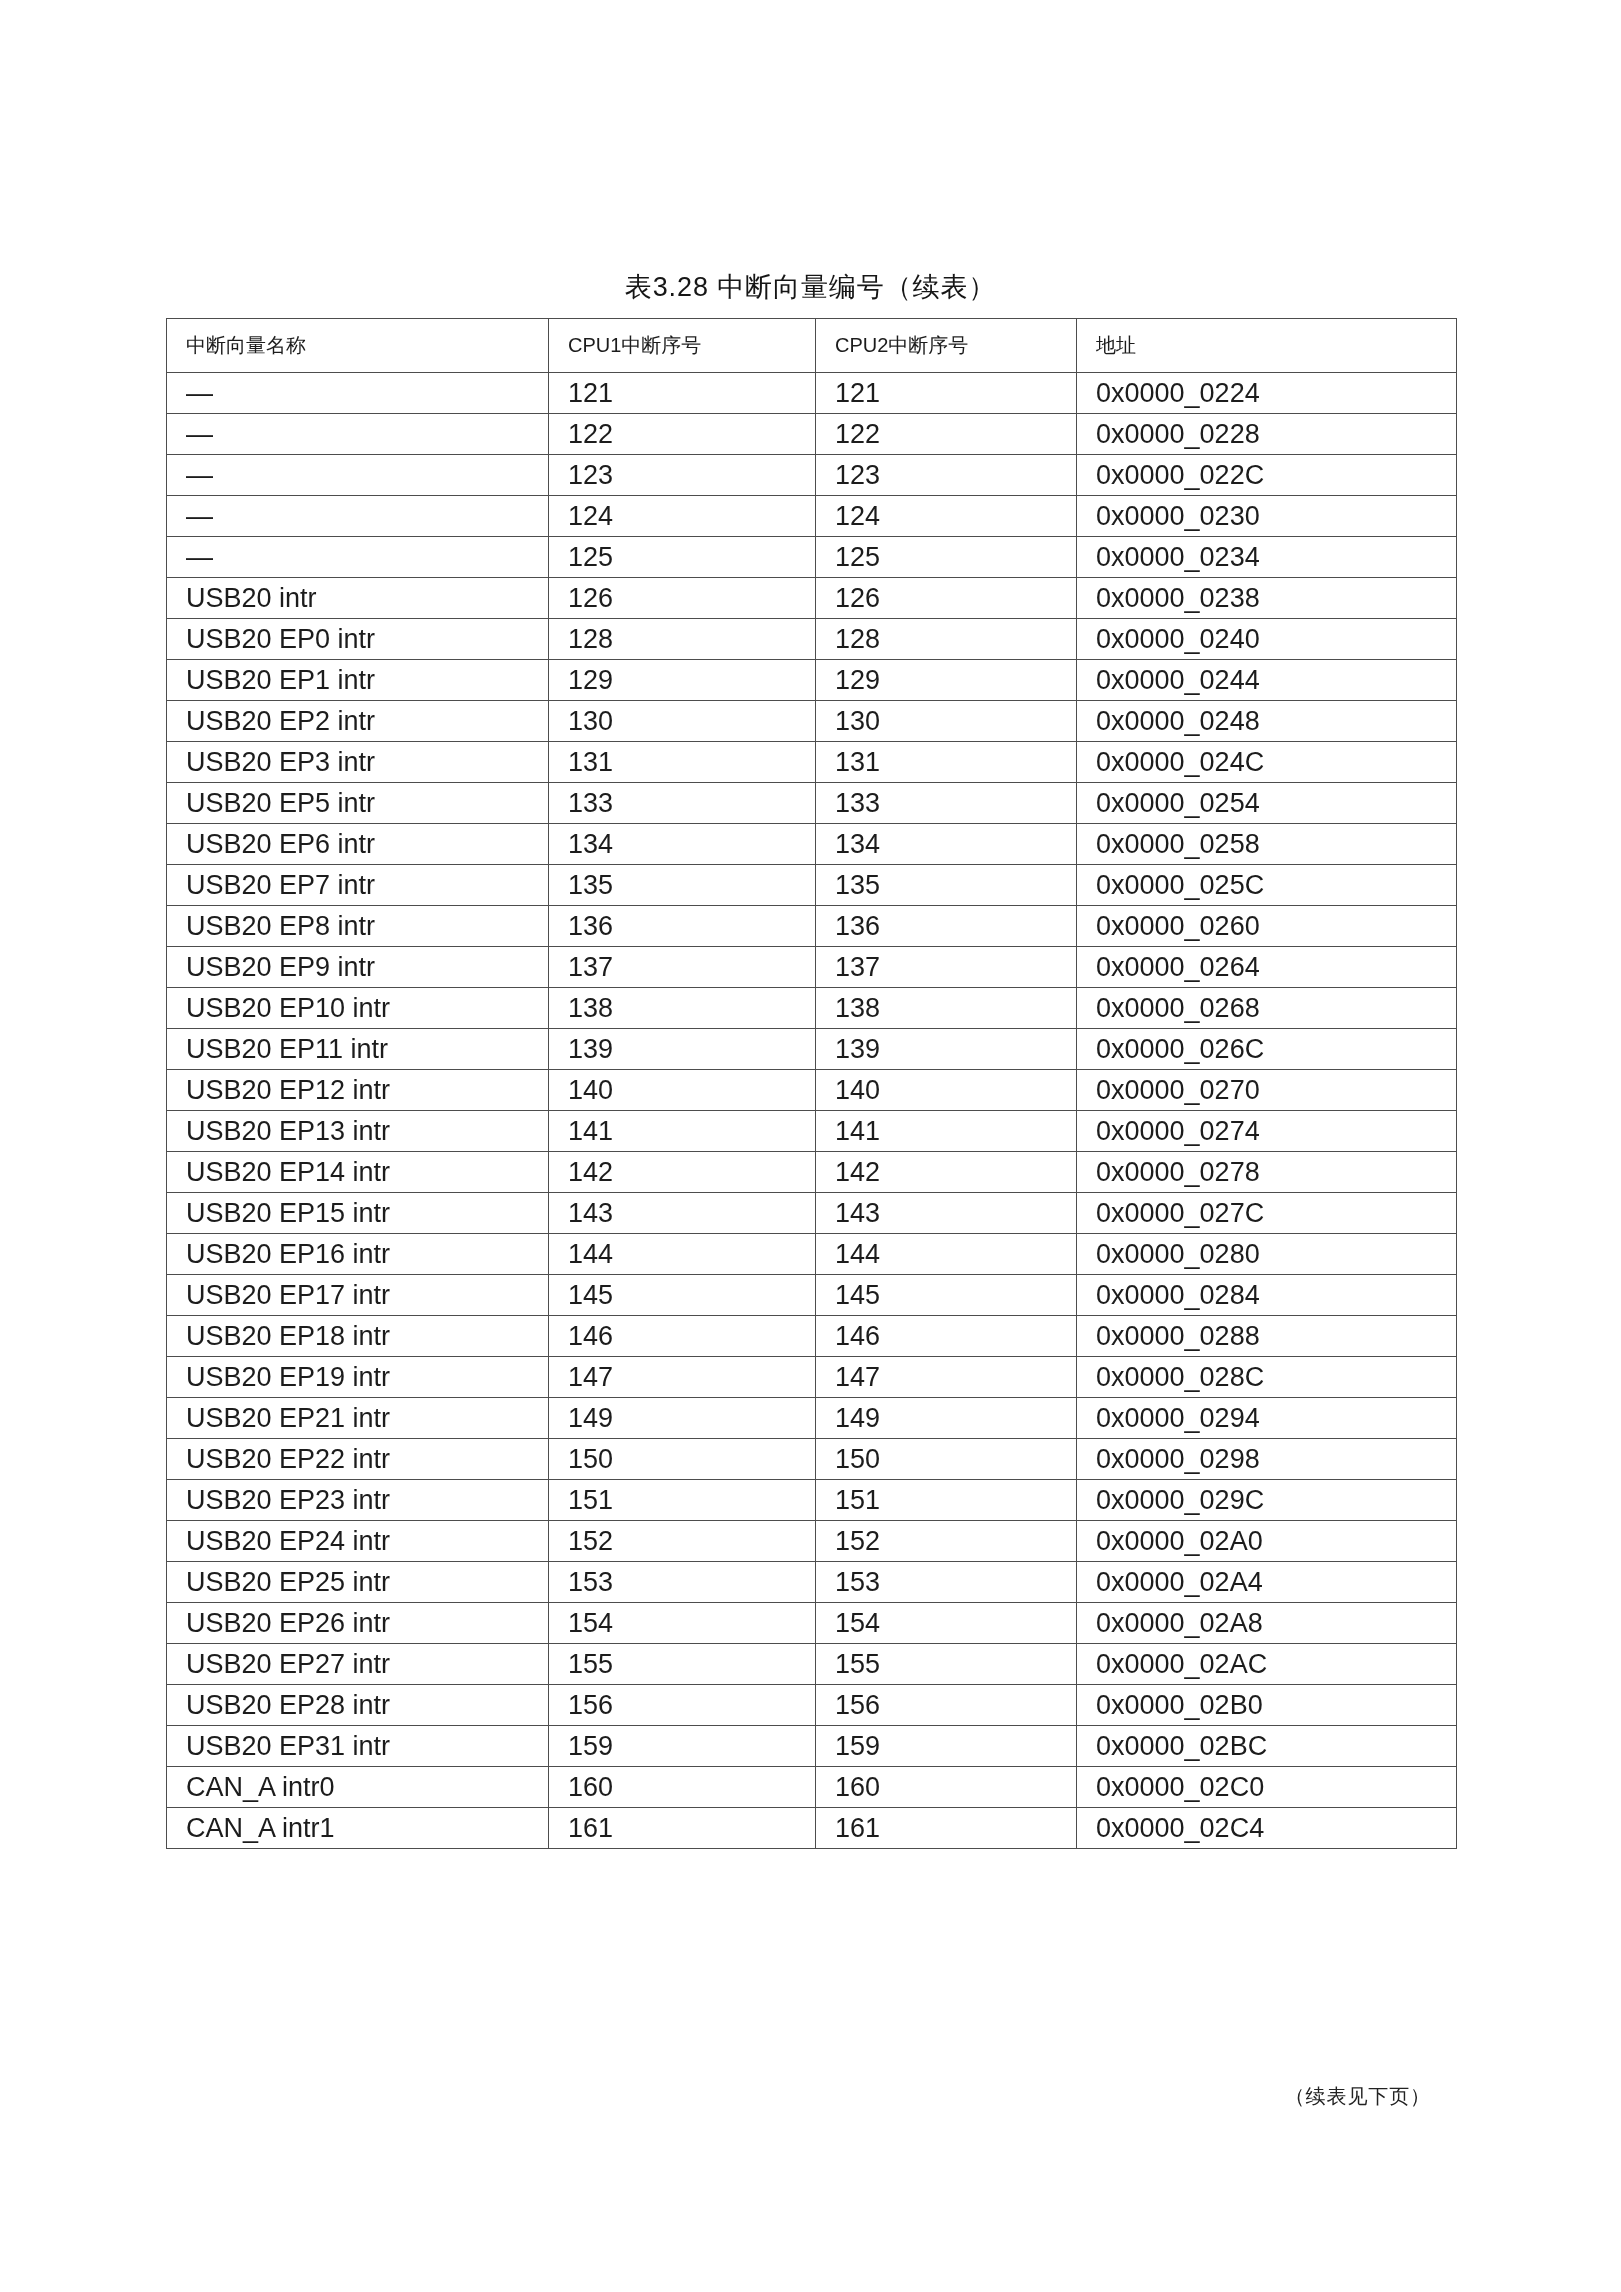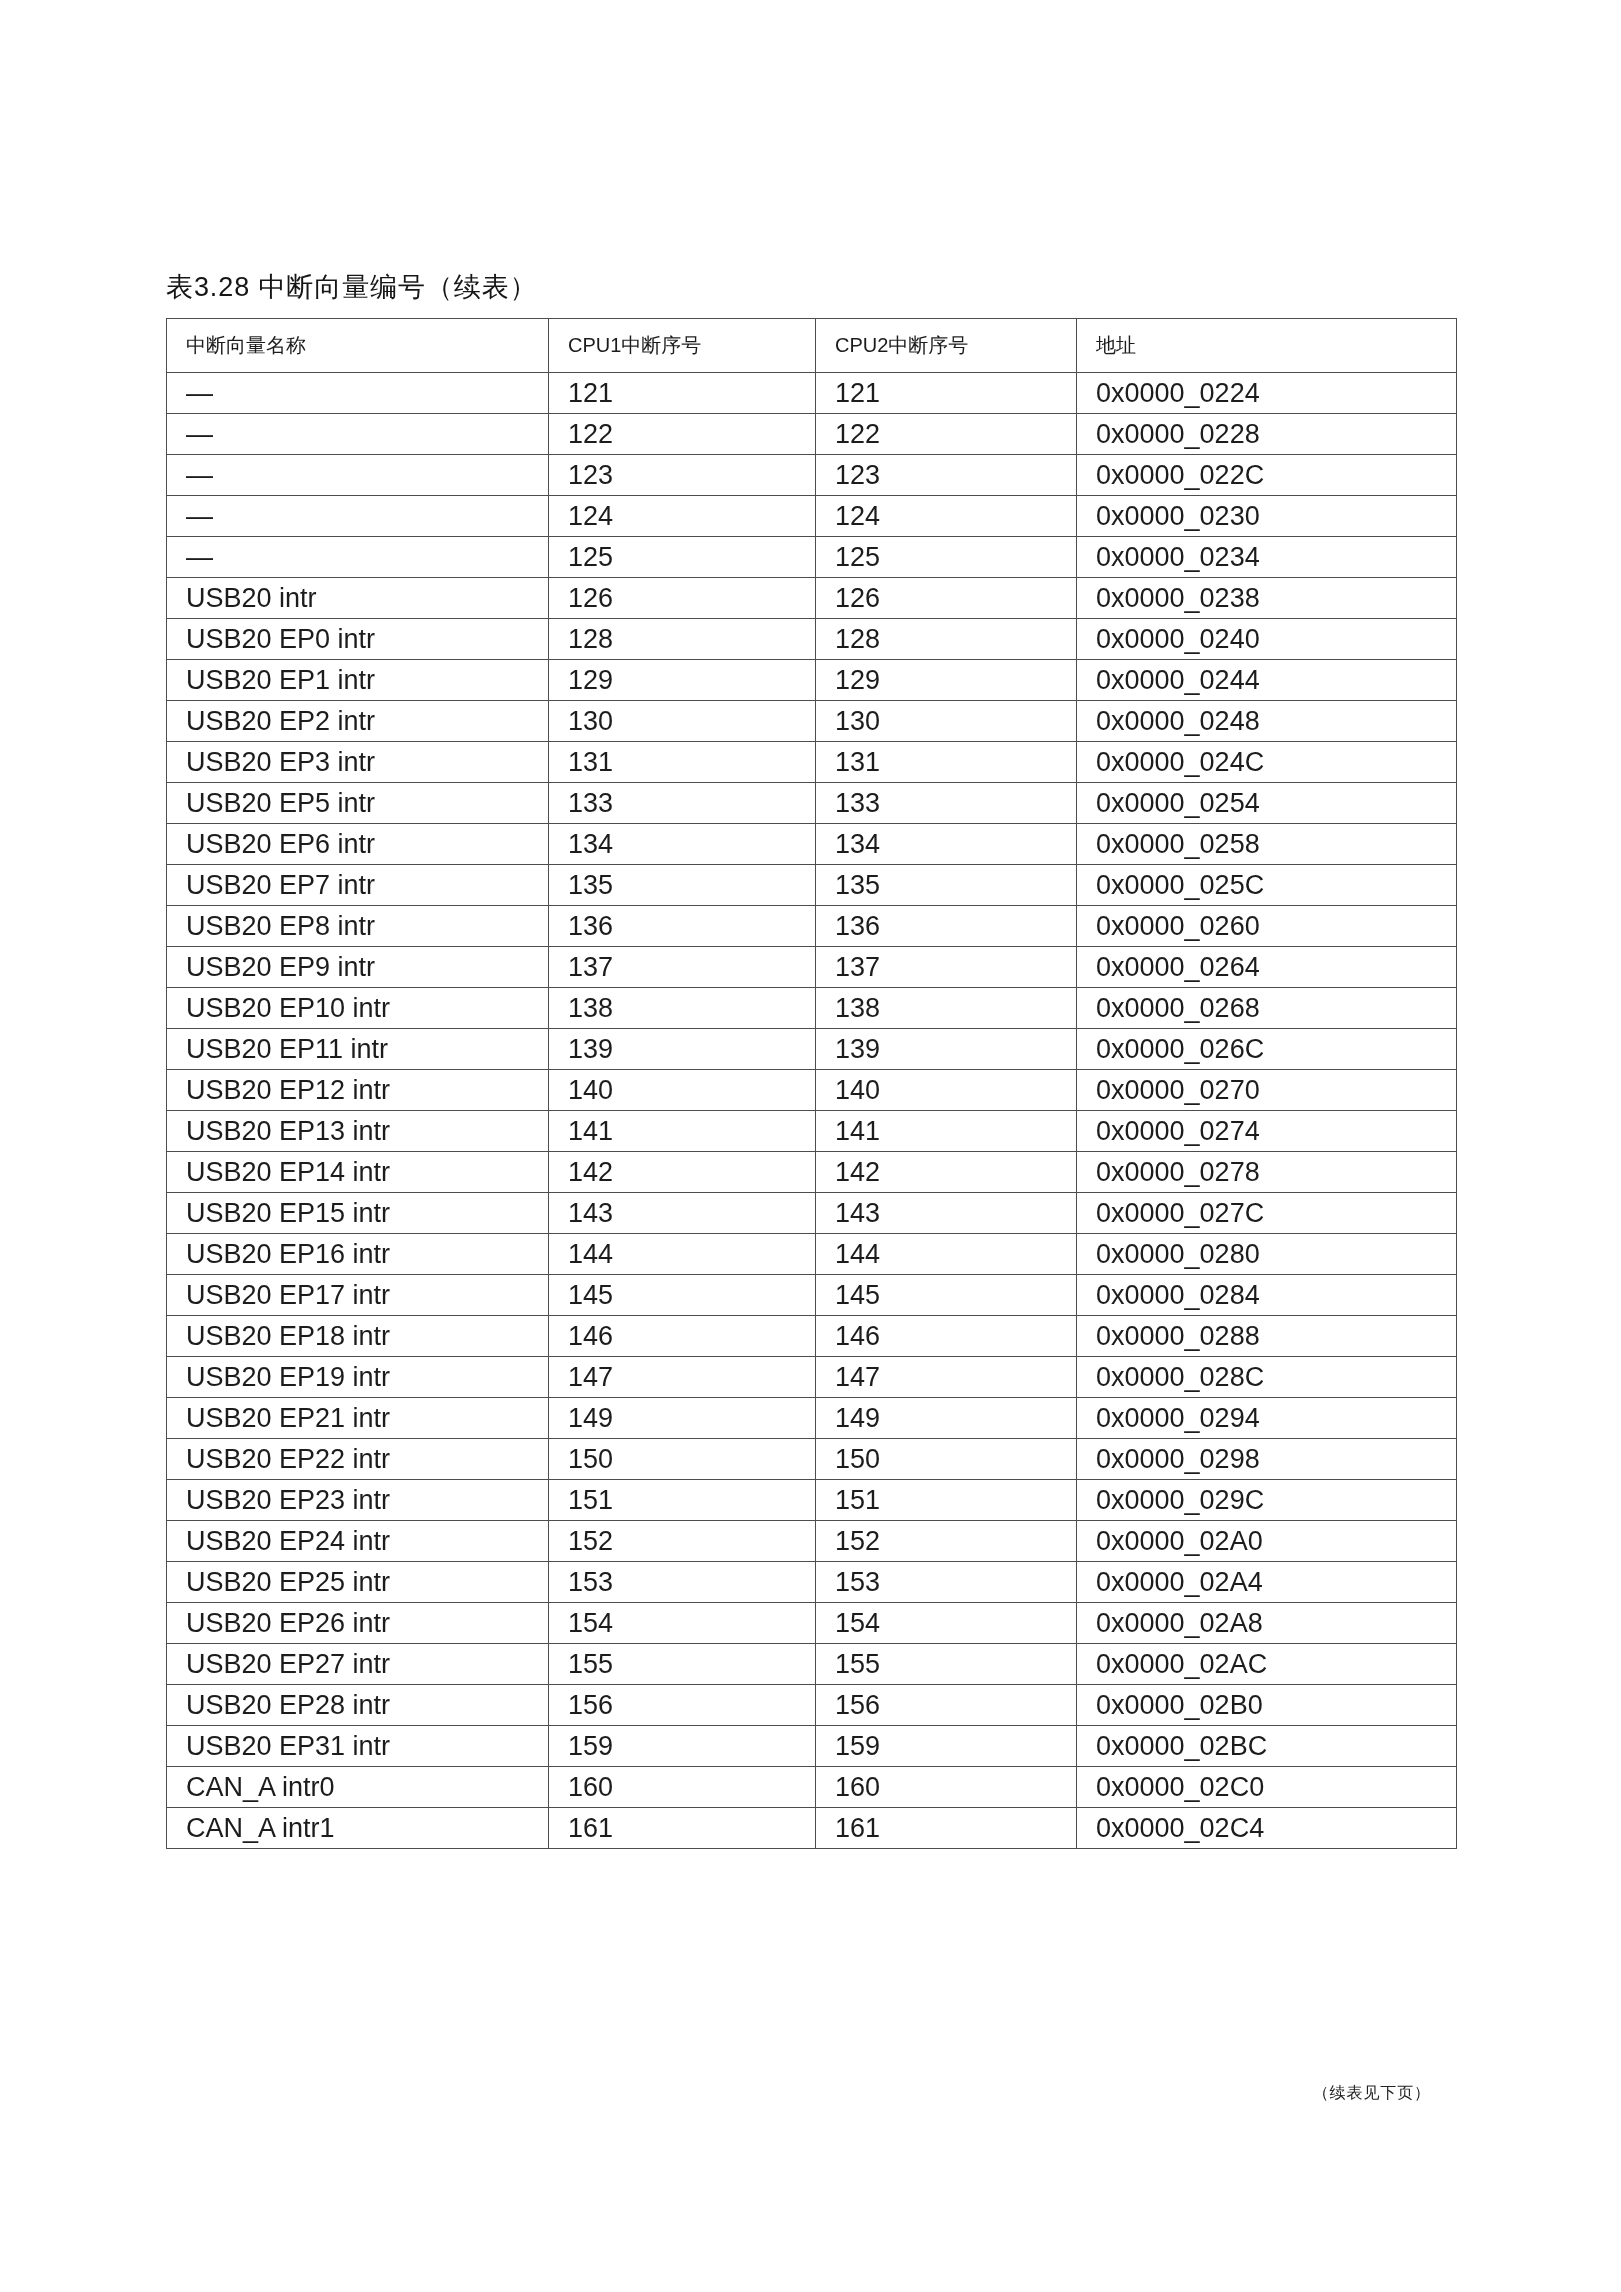--- a/index.html
+++ b/index.html
@@ -13,21 +13,21 @@
     height: 2293px;
     background: #ffffff;
     font-family: "Liberation Sans", "DejaVu Sans", sans-serif;
     color: #1c1c1c;
   }
   .table-title {
     position: absolute;
     left: 166px;
     top: 269px;
     width: 1289px;
-    text-align: left;
+    text-align: center;
     font-size: 27px;
     letter-spacing: 0.9px;
     color: #161616;
     white-space: nowrap;
   }
   table.doc-table {
     position: absolute;
     left: 166px;
     top: 318px;
     width: 1289px;
@@ -54,21 +54,21 @@
     font-size: 27px;
   }
   .col-name { width: 382px; }
   .col-cpu1 { width: 267px; }
   .col-cpu2 { width: 261px; }
   .col-addr { width: 380px; }
   .footer-note {
     position: absolute;
     top: 2083px;
     right: 190px;
-    font-size: 16px;
+    font-size: 20px;
     letter-spacing: 0.9px;
     color: #222222;
     white-space: nowrap;
   }
 </style>
 </head>
 <body>
 
 <div class="page">
 

